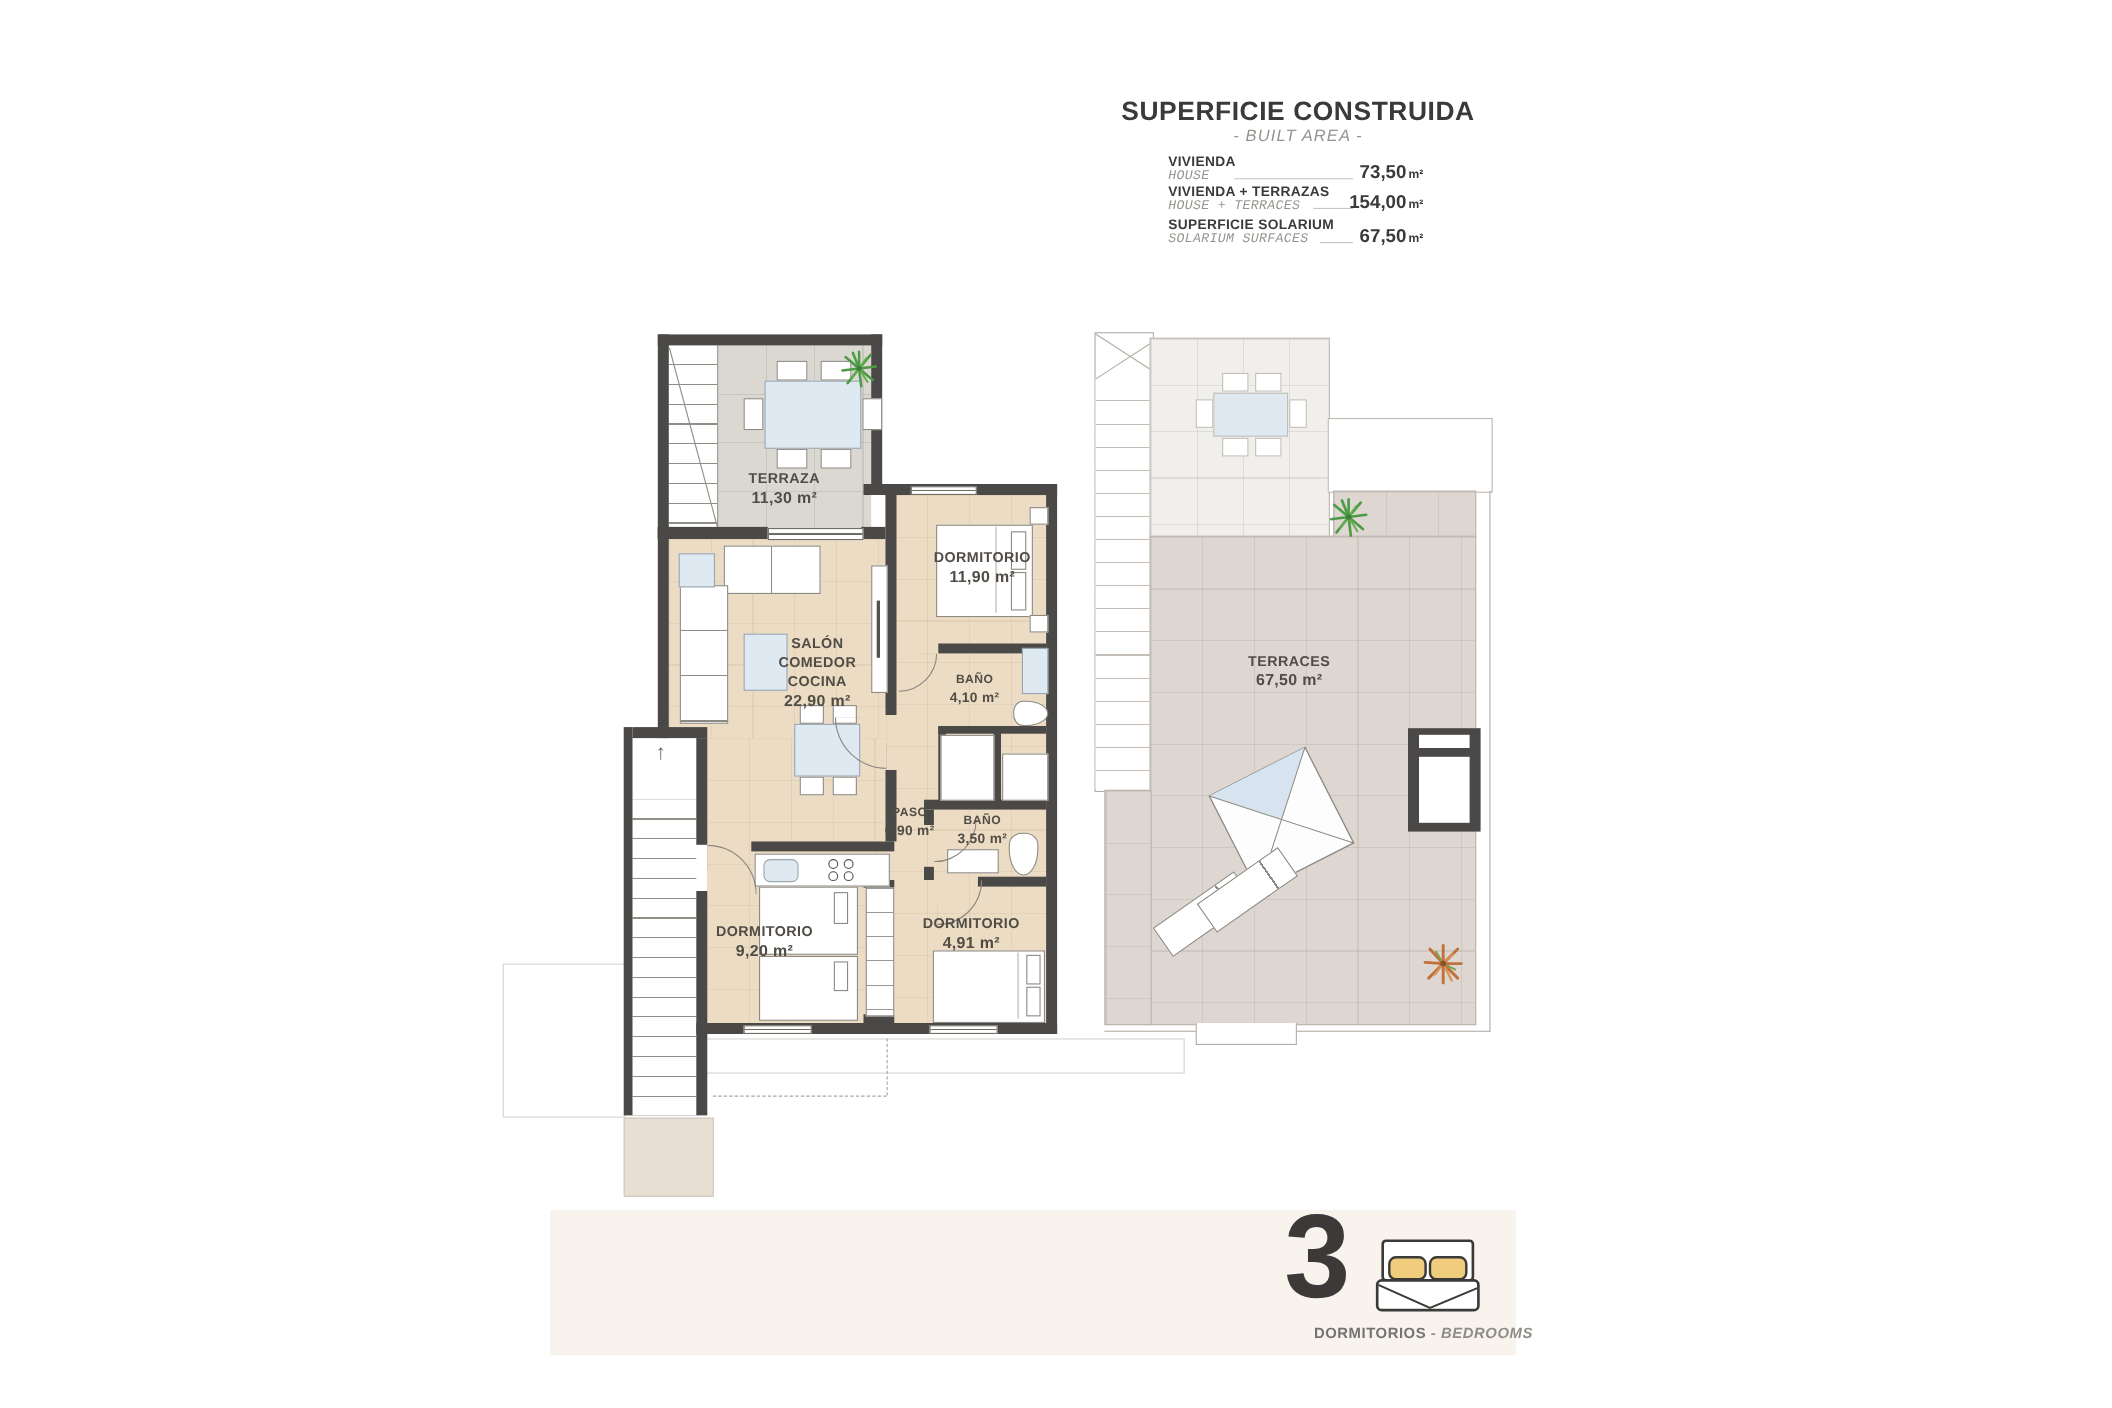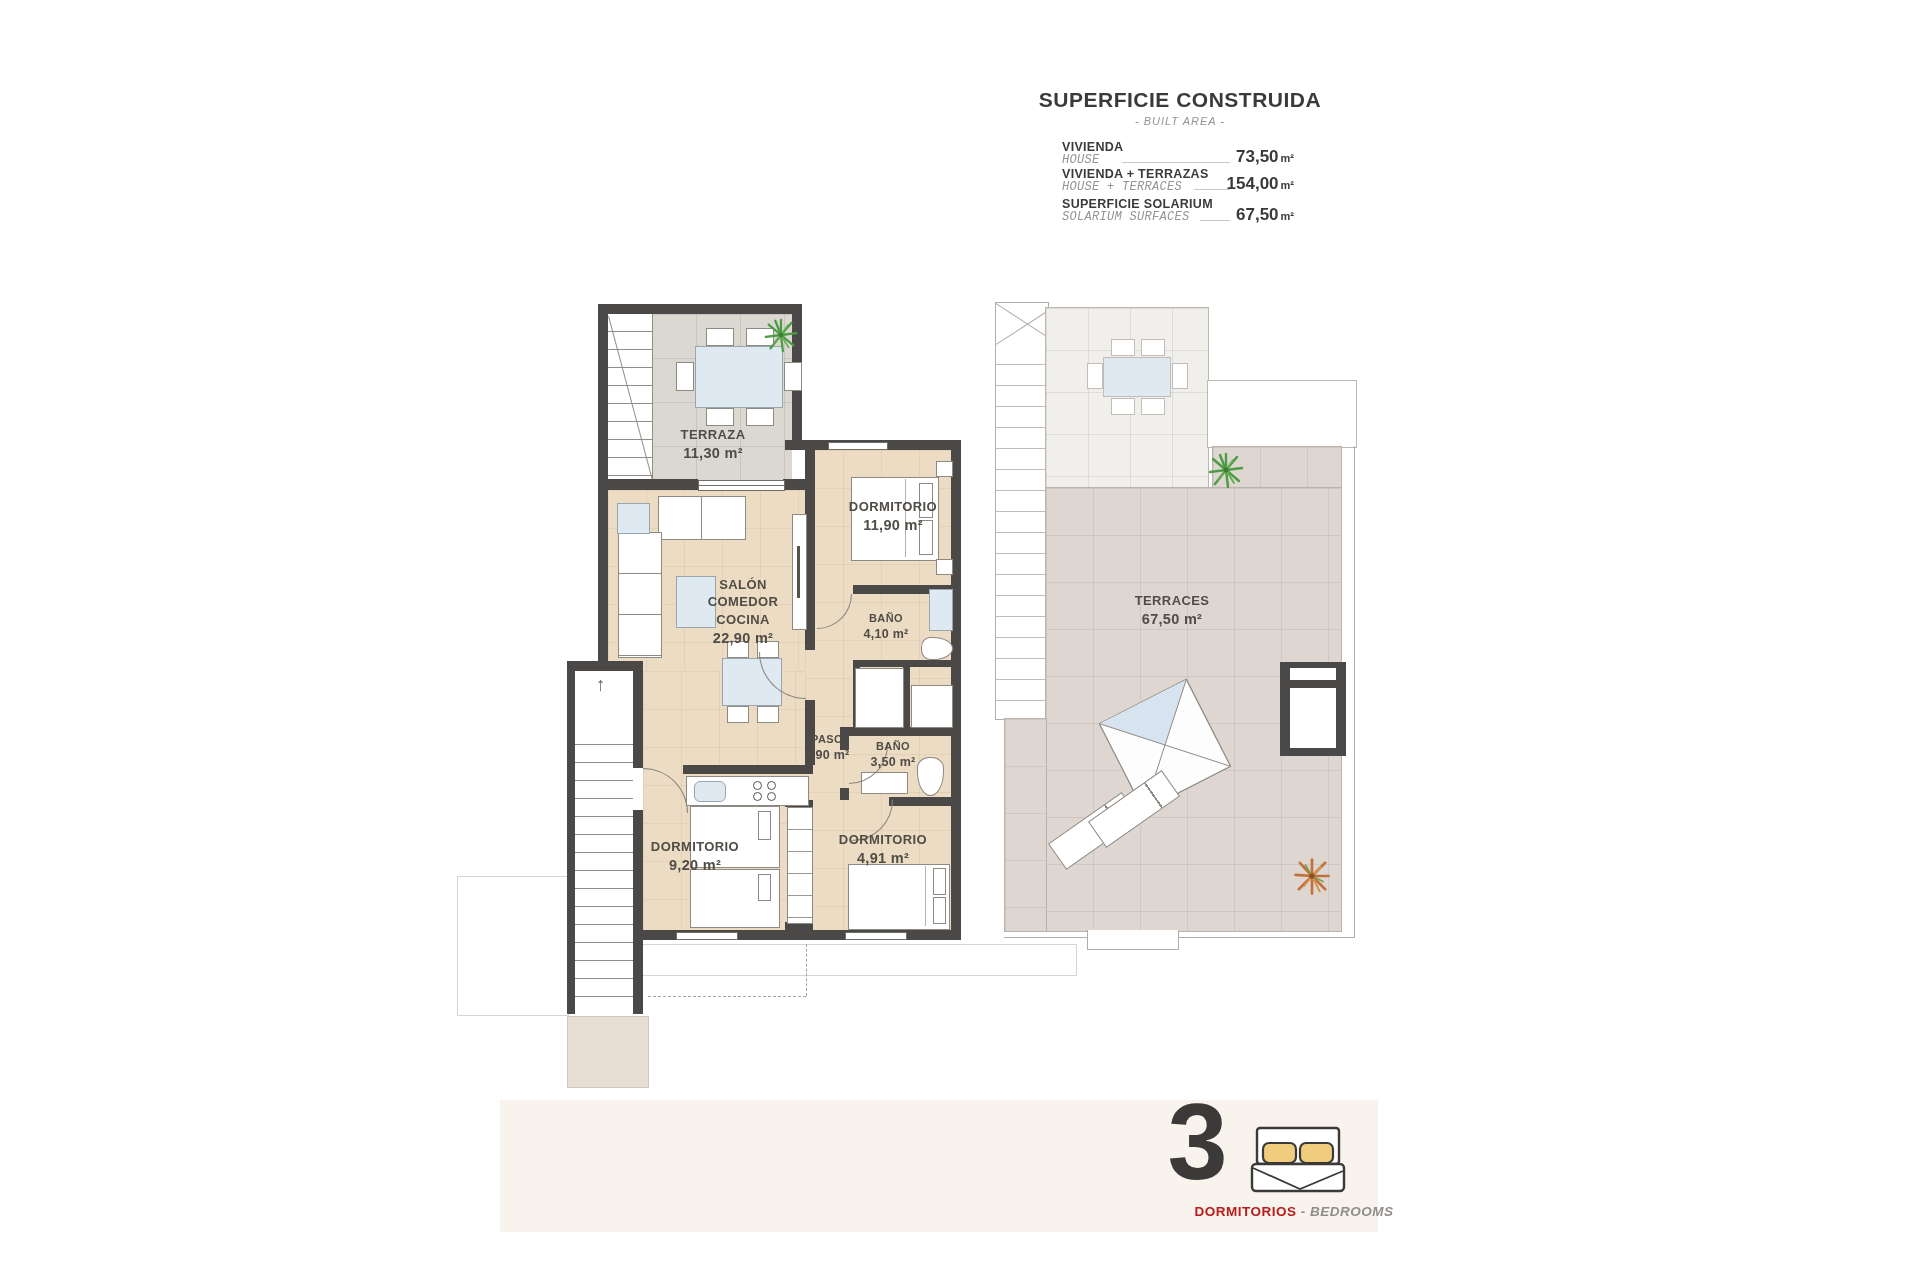--- a/index.html
+++ b/index.html
@@ -43,39 +43,39 @@
   .ghostline{position:absolute;border:1px solid #d8d4ce;}
   .thinline{position:absolute;background:#b2ada6;}
   
   .rl{position:absolute;text-align:center;color:#504c46;font-weight:700;}
   .rl .nm{font-size:13px;letter-spacing:.4px;line-height:1.34;white-space:pre-line;}
   .rl .ar{font-size:14.5px;margin-top:2px;letter-spacing:.3px;}
   .rl.sm .nm{font-size:11px;}
   .rl.sm .ar{font-size:12.5px;margin-top:1px;}
   
   .t-title{position:absolute;left:1015px;top:88px;width:330px;text-align:center;
-    font-size:21px;font-weight:700;letter-spacing:.5px;color:#3b3a38;}
+    font-size:24px;font-weight:700;letter-spacing:.5px;color:#3b3a38;}
   .t-sub{position:absolute;left:1015px;top:115px;width:330px;text-align:center;
-    font-size:11px;font-style:italic;letter-spacing:1px;color:#97948f;}
+    font-size:15px;font-style:italic;letter-spacing:1px;color:#97948f;}
   .t-row{position:absolute;left:1062px;width:232px;height:27px;}
   .t-es{position:absolute;left:0;top:0;font-size:12.5px;font-weight:700;letter-spacing:.3px;color:#3b3a38;}
   .t-en{position:absolute;left:0;top:13px;font-size:12px;font-style:italic;color:#97948f;letter-spacing:.3px;font-family:Liberation Mono, monospace;}
   .t-lead{position:absolute;bottom:4px;right:64px;border-bottom:1px solid #c9c5bf;}
   .t-val{position:absolute;right:0;bottom:0;font-weight:700;color:#3b3a38;font-size:17px;white-space:nowrap;}
   .t-val .u{font-size:11px;font-weight:700;margin-left:2px;}
   
   .band{position:absolute;left:500px;top:1100px;width:878px;height:132px;background:#f8f3ec;}
   .ft-title{position:absolute;left:505px;top:1120px;width:500px;text-align:center;
     font-size:42px;font-weight:700;letter-spacing:2px;color:#3b3a38;}
   .ft-sub{position:absolute;left:505px;top:1184px;width:500px;text-align:center;
     font-size:20px;font-style:italic;letter-spacing:2.5px;color:#908d88;font-weight:600;}
   .ft-count{position:absolute;left:1150px;top:1088px;width:95px;text-align:center;
     font-size:108px;font-weight:700;color:#3b3a38;line-height:1;}
   .ft-bed-label{position:absolute;left:1140px;top:1204px;width:280px;text-align:center;font-size:13.5px;letter-spacing:.5px;}
-  .ft-bed-label .es{font-weight:700;color:#b91c1c;margin-left:28px;}
+  .ft-bed-label .es{font-weight:700;color:#737373;margin-left:28px;}
   .ft-bed-label .sep{color:#908d88;font-weight:700;}
   .ft-bed-label .en{font-style:italic;color:#908d88;font-weight:600;}
   .sofa-h{background:#fff linear-gradient(to right,transparent 49%,#8d8983 49%,#8d8983 calc(49% + 1px),transparent calc(49% + 1px));}
   .sofa-v{background-image:repeating-linear-gradient(to bottom,transparent 0 40px,#8d8983 40px 41px);}
   .closet{position:absolute;background:#fff;border:1px solid #8d8983;
     background-image:repeating-linear-gradient(to bottom,transparent 0 21px,#9b968f 21px 22px);}
   .diag{position:absolute;height:1px;background:#918d87;transform-origin:0 0;}
   .diag-light{position:absolute;height:1px;background:#b2ada6;transform-origin:0 0;}
   .arrow{position:absolute;color:#6d6a65;font-size:19px;font-weight:400;}
 </style>

